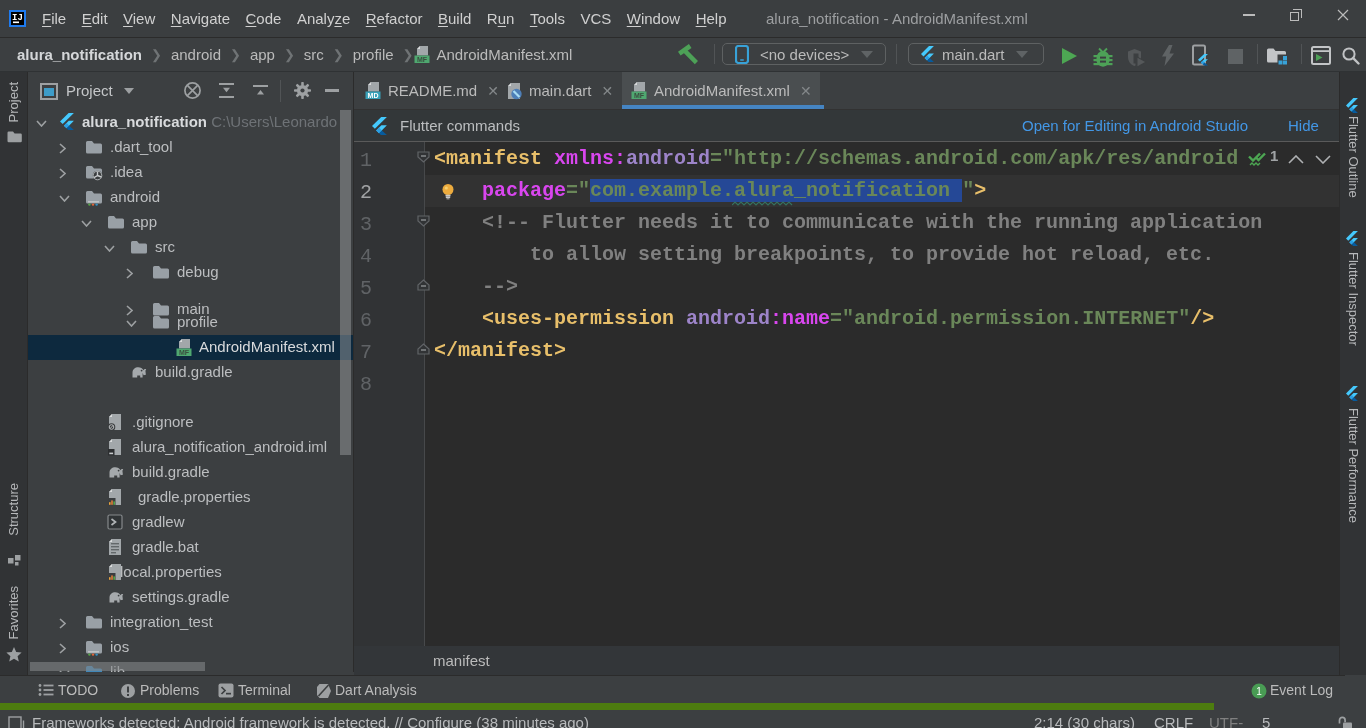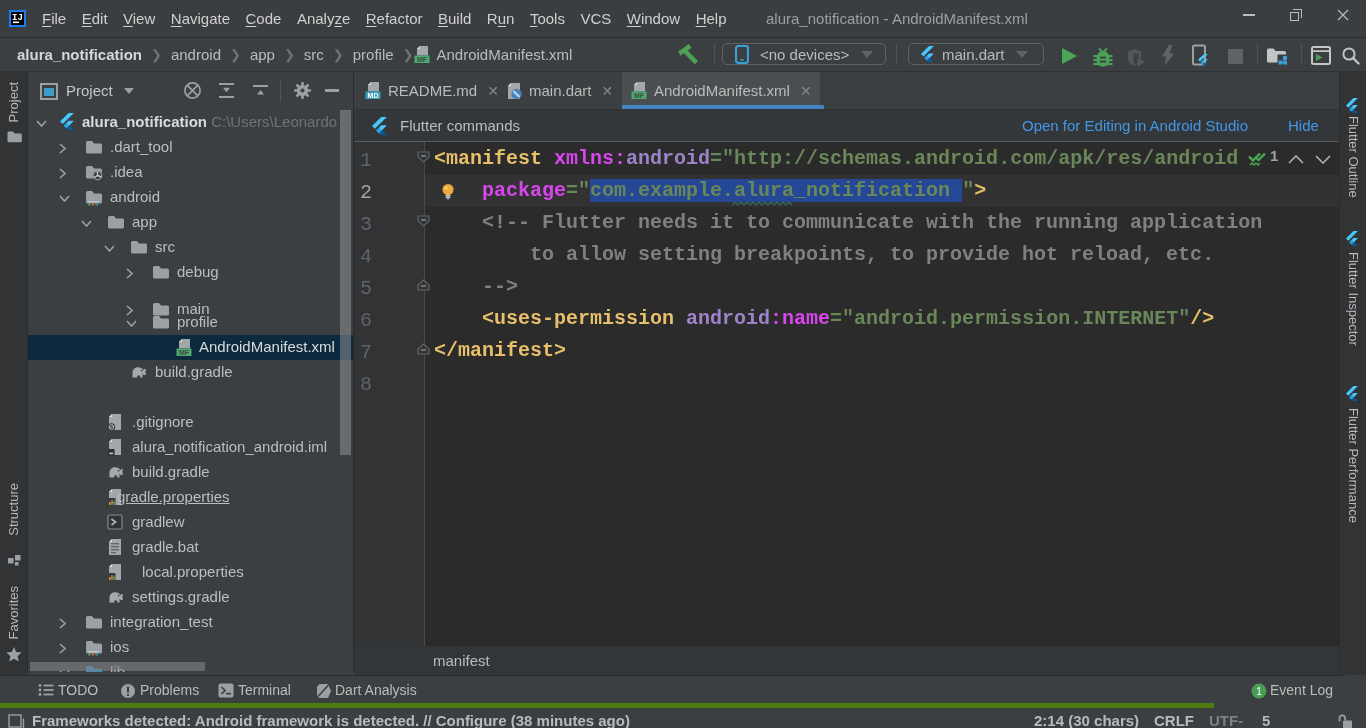--- a/index.html
+++ b/index.html
@@ -55,21 +55,21 @@
 
   
   #ecrumb { left:354px; top:646px; width:985px; height:29px; background:#333639; display:flex; align-items:center; font-size:15px; color:#bbbbbb; }
 
   
   #botbar { left:0; top:675px; width:1345px; height:28px; background:#3c3f41; border-top:1px solid #2b2b2b; font-size:14px; color:#bbbbbb; }
   #botbar span.lbl { position:absolute; top:6px; }
   #botbar .bicon { position:absolute; top:7px; }
 
   
-  #status { left:0; top:703px; width:1214px; height:25px; background:#3c3f41; border-top:5px solid #4d7c0f; font-size:15px; color:#b8babc;font-weight:bold; }
+  #status { left:0; top:703px; width:1214px; height:25px; background:#3c3f41; border-top:7px solid #4d7c0f; font-size:15px; color:#b8babc; }
 </style>
 </head>
 <body>
 
 <div class="abs" id="titlebar">
   <svg class="abs" style="left:9px;top:10px;" width="17" height="17" viewBox="0 0 17 17">
     <rect x="1" y="1" width="15" height="15" fill="#000000" stroke="#1f7bef" stroke-width="2"></rect>
     <text x="8.5" y="9.5" font-family="Liberation Mono" font-size="9" font-weight="bold" fill="#ffffff" text-anchor="middle">IJ</text>
     <rect x="4" y="11.5" width="6" height="1.6" fill="#ffffff"></rect>
   </svg>
@@ -472,21 +472,21 @@
       <span style="left:79px;top:3px;">
         <svg width="16" height="18" viewBox="0 0 16 18">
           <polygon points="5,1 14,1 14,17 2,17 2,4" fill="#a2a7aa"></polygon>
           <polygon points="2,4 5,1 5,4" fill="#d8dadb"></polygon>
           <rect x="1" y="10" width="7.5" height="7.5" fill="#3a3d3f"></rect>
           <rect x="2" y="14.2" width="1.6" height="2.6" fill="#e8a33d"></rect>
           <rect x="4.2" y="12.4" width="1.6" height="4.4" fill="#e07b39"></rect>
           <rect x="6.4" y="13.4" width="1.6" height="3.4" fill="#57a64a"></rect>
         </svg>
       </span>
-      <span class="tlabel" style="left:89px;text-decoration:underline;">gradle.properties</span>
+      <span class="tlabel" style="left:110px;">gradle.properties</span>
     </div>
 <div class="trow" style="top:400px;">
       <span style="left:79px;top:3px;">
         <svg width="16" height="18" viewBox="0 0 16 18">
           <rect x="1" y="2" width="14" height="14" rx="1.5" fill="#303436" stroke="#85898b" stroke-width="1.2"></rect>
           <path d="M4.5 6 L8.5 9 L4.5 12" stroke="#b0b4b6" stroke-width="1.7" fill="none"></path>
         </svg>
       </span>
       <span class="tlabel" style="left:104px;">gradlew</span>
     </div>
@@ -507,21 +507,21 @@
       <span style="left:79px;top:3px;">
         <svg width="16" height="18" viewBox="0 0 16 18">
           <polygon points="5,1 14,1 14,17 2,17 2,4" fill="#a2a7aa"></polygon>
           <polygon points="2,4 5,1 5,4" fill="#d8dadb"></polygon>
           <rect x="1" y="10" width="7.5" height="7.5" fill="#3a3d3f"></rect>
           <rect x="2" y="14.2" width="1.6" height="2.6" fill="#e8a33d"></rect>
           <rect x="4.2" y="12.4" width="1.6" height="4.4" fill="#e07b39"></rect>
           <rect x="6.4" y="13.4" width="1.6" height="3.4" fill="#57a64a"></rect>
         </svg>
       </span>
-      <span class="tlabel" style="left:114px;">local.properties</span>
+      <span class="tlabel" style="left:92px;">local.properties</span>
     </div>
 <div class="trow" style="top:475px;">
       <span style="left:79px;top:3px;">
         <svg width="17" height="18" viewBox="0 0 17 18">
           <path d="M2.5 14.5 V9.5 C2.5 6.2 5.2 4.2 8.2 4.2 C10.6 4.2 12.6 5.4 13.4 7.2 C14.0 6.2 15.2 5.8 16.2 6.4 C15.6 6.9 15.3 7.6 15.5 8.4 L15.9 11.8 L13.6 12.2 L12.6 10 V14.5 H10.2 V12.6 H7.2 V14.5 Z" fill="#a5a9ac"></path>
           <circle cx="11.6" cy="7.6" r="0.9" fill="#3a3d3f"></circle>
         </svg>
       </span>
       <span class="tlabel" style="left:104px;">settings.gradle</span>
     </div>

